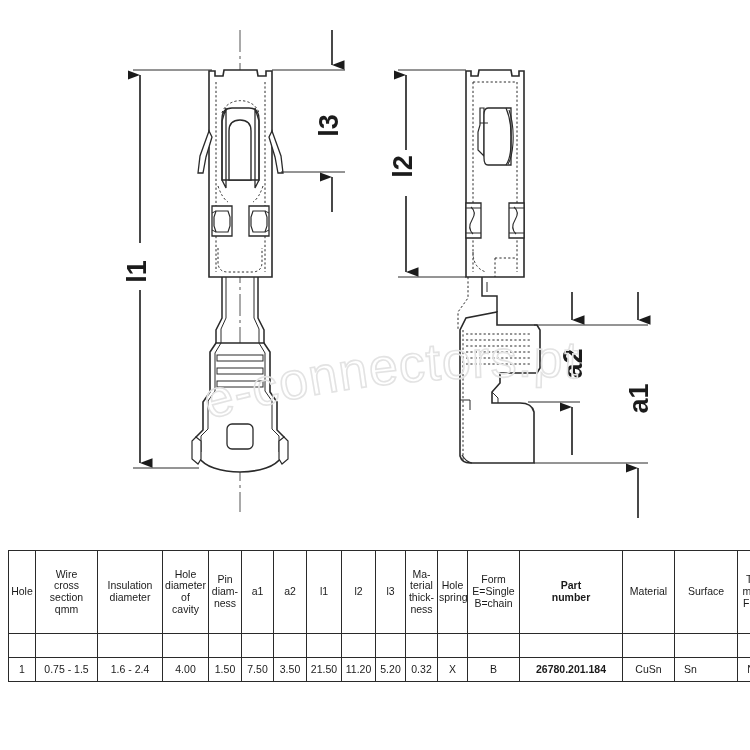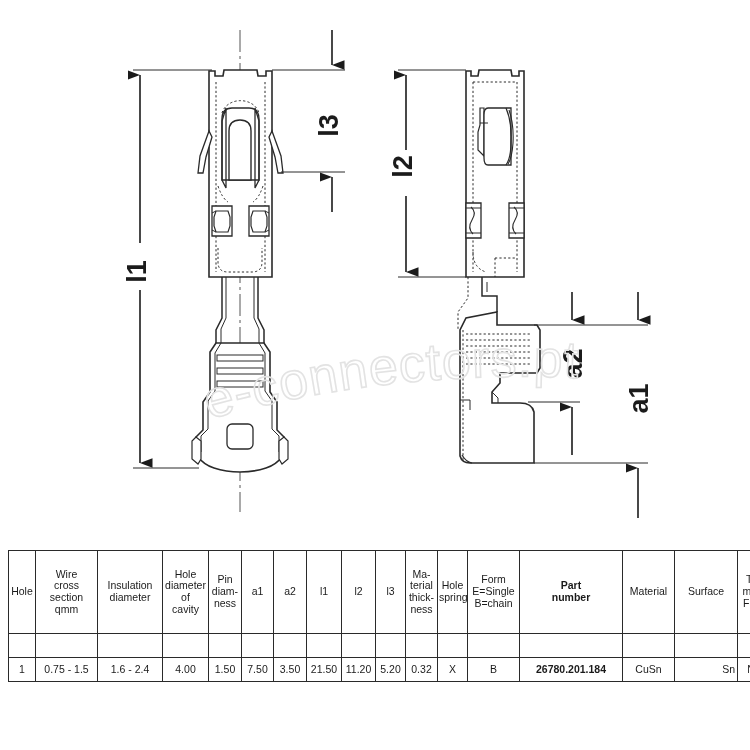--- a/index.html
+++ b/index.html
@@ -89,22 +89,22 @@
   }
   table.spec thead th {
     height: 58px;
     padding: 12px 1px;
   }
   table.spec tbody td {
     height: 21px;
     padding: 1px 2px;
   }
   table.spec tbody td.left-al {
-    text-align: right;
-    padding-left: 0;
+    text-align: left;
+    padding-left: 9px;
   }
   table.spec th.bold-head, table.spec td.bold-cell {
     font-weight: 700;
   }
   tr.spacer-row td {
     height: 7px;
     border-left: 1px solid #2a2a2a;
     border-right: 1px solid #2a2a2a;
     border-top: 1px solid #2a2a2a;
     border-bottom: 1px solid #2a2a2a;

